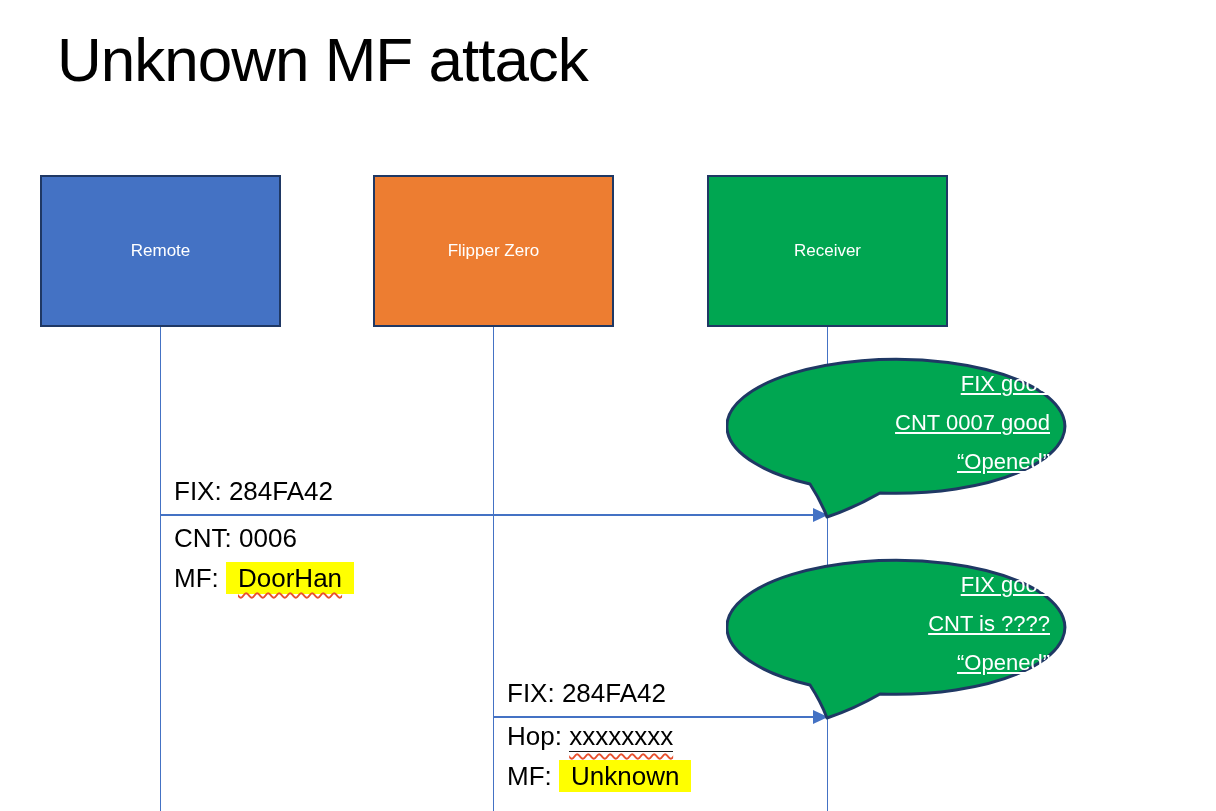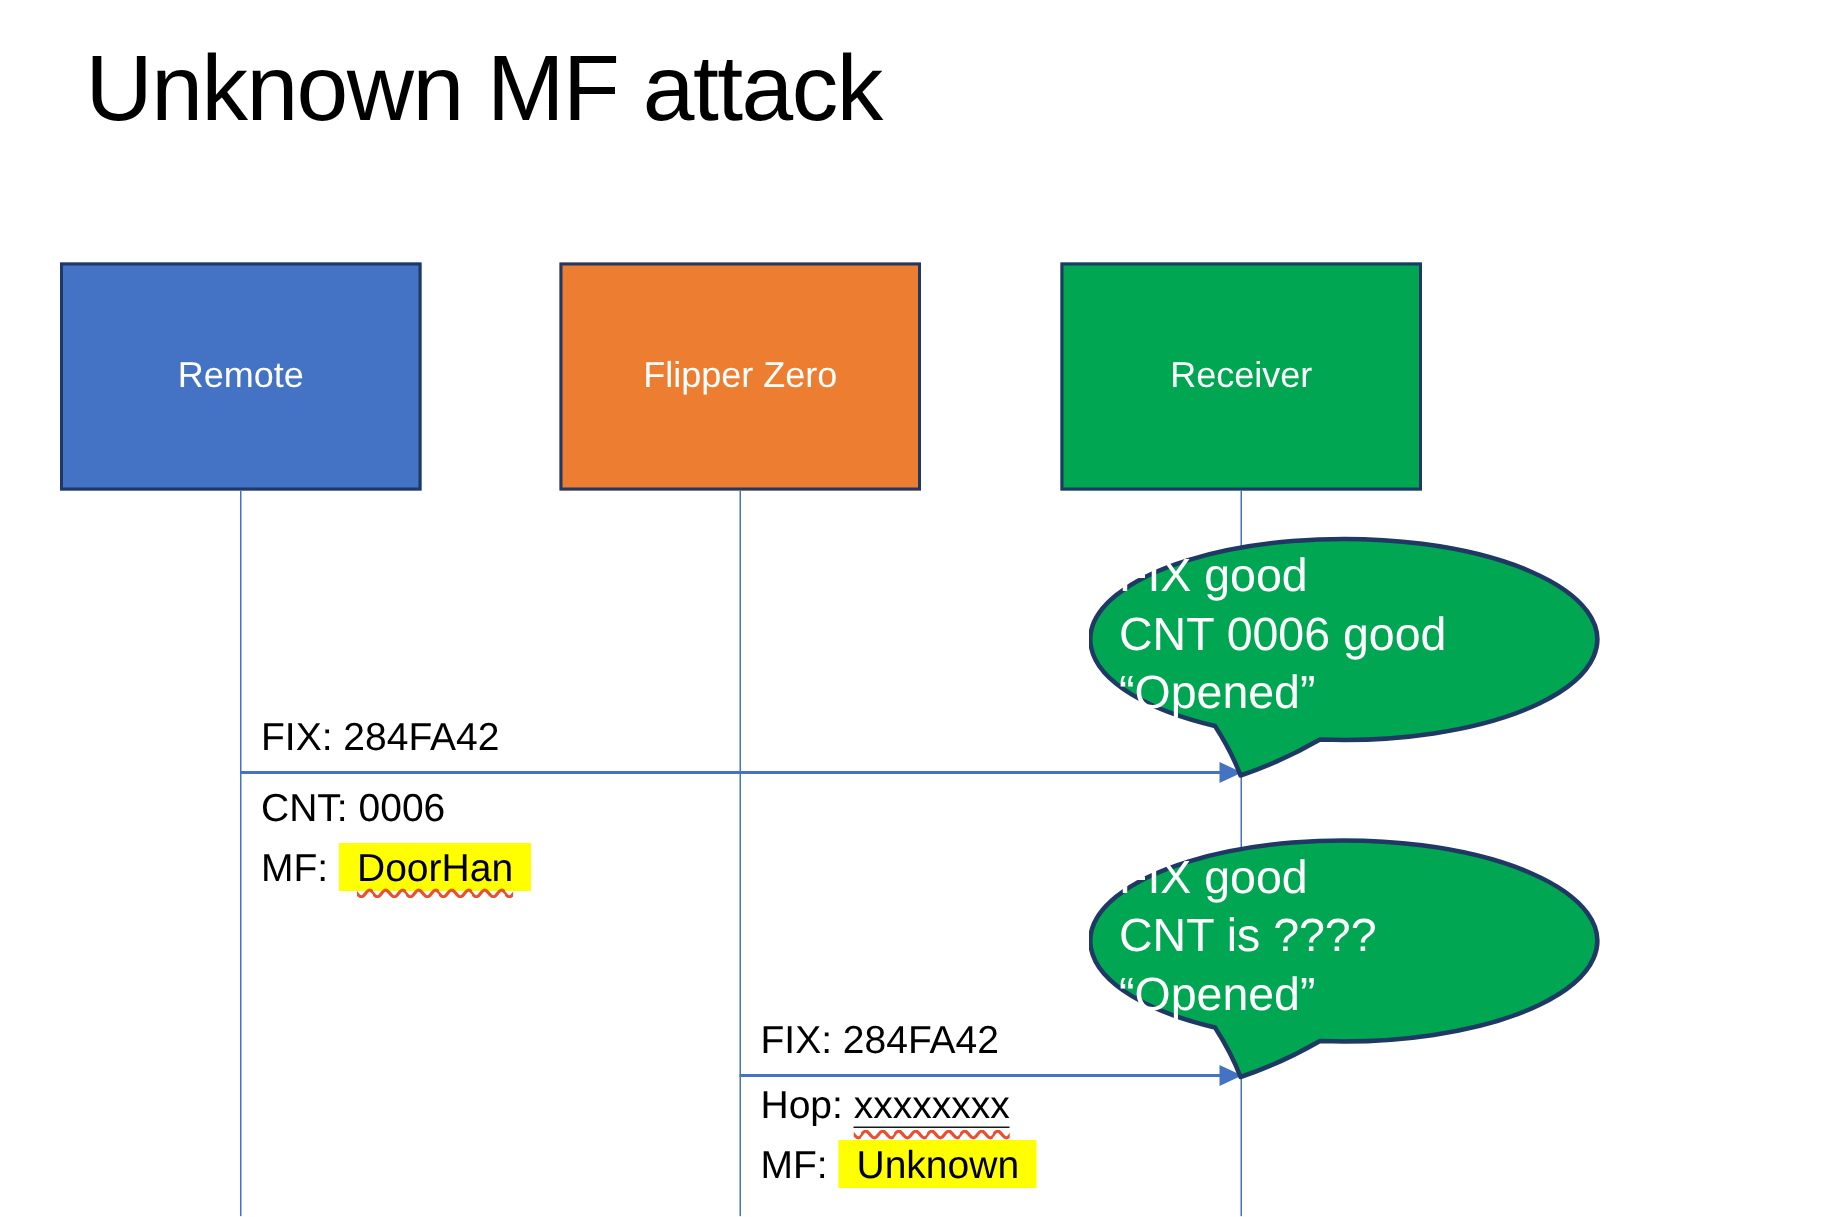--- a/index.html
+++ b/index.html
@@ -14,21 +14,21 @@
 
   .title{position:absolute;left:57px;top:24px;font-size:62px;font-weight:300;
          letter-spacing:-1px;color:var(--text-dark);white-space:nowrap;}
 
   .actor-box{position:absolute;top:175px;width:241px;height:152px;
              border:2.5px solid var(--outline-navy);
              display:flex;align-items:center;justify-content:center;}
   .box-remote{left:40px;background:var(--actor-blue);}
   .box-flipper{left:373px;background:var(--actor-orange);}
   .box-receiver{left:707px;background:var(--actor-green);}
-  .actor-label{color:var(--text-light);font-size:24px;}
+  .actor-label{color:var(--text-light);font-size:17px;}
 
   .lifeline{position:absolute;top:327px;height:484px;width:1.5px;background:var(--line-blue);}
   .ll-remote{left:159.5px;} .ll-flipper{left:492.5px;} .ll-receiver{left:826.5px;}
 
   .msg-line{position:absolute;height:1.5px;background:var(--line-blue);}
   .msg1-line{left:160px;top:514px;width:654px;}
   .msg2-line{left:493px;top:716px;width:321px;}
   .arrow-head{position:absolute;width:0;height:0;
               border-top:7px solid transparent;border-bottom:7px solid transparent;
               border-left:15px solid var(--line-blue);}
@@ -43,22 +43,22 @@
   .hl{background:var(--highlight-yellow);padding:1px 12px;}
   .sq{text-decoration-line:underline;text-decoration-style:wavy;
       text-decoration-color:var(--squiggle-red);text-decoration-thickness:1.5px;
       text-underline-offset:5px;}
   .ul{border-bottom:1.8px solid #1a1a1a;text-underline-offset:8px;}
 
   .callout{position:absolute;left:726px;width:344px;height:168px;}
   .co1{top:356px;} .co2{top:557px;}
   .bubble-shape{fill:var(--actor-green);stroke:var(--outline-navy);
                 stroke-width:3;stroke-linejoin:round;}
-  .callout-text{position:absolute;left:746px;width:304px;text-align:left;
-                color:var(--text-light);font-size:31px;line-height:39px;}
+  .callout-text{position:absolute;left:746px;width:304px;text-align:right;
+                color:var(--text-light);font-size:22px;line-height:39px;text-decoration:underline;}
   .ct1{top:364px;} .ct2{top:565px;}
 </style>
 </head>
 <body>
 
 <div class="slide">
 
   <div class="title">Unknown MF attack</div>
 
   <div class="actor-box box-remote">
@@ -89,21 +89,21 @@
   <div class="msg-label msg2-below">
     <div><span>Hop: </span><span class="ul sq">xxxxxxxx</span></div>
     <div><span>MF: </span><span class="hl">Unknown</span></div>
   </div>
 
   <svg class="callout co1" viewBox="0 0 344 168" aria-hidden="true">
     <path class="bubble-shape" d="M 101 161 Q 95 145 84 128 A 169 67 0 1 1 154 137 Q 128 152 101 161 Z"></path>
   </svg>
   <div class="callout-text ct1">
     <div>FIX good</div>
-    <div>CNT 0006 good</div>
+    <div>CNT 0007 good</div>
     <div>“Opened”</div>
   </div>
 
   <svg class="callout co2" viewBox="0 0 344 168" aria-hidden="true">
     <path class="bubble-shape" d="M 101 161 Q 95 145 84 128 A 169 67 0 1 1 154 137 Q 128 152 101 161 Z"></path>
   </svg>
   <div class="callout-text ct2">
     <div>FIX good</div>
     <div>CNT is ????</div>
     <div>“Opened”</div>

